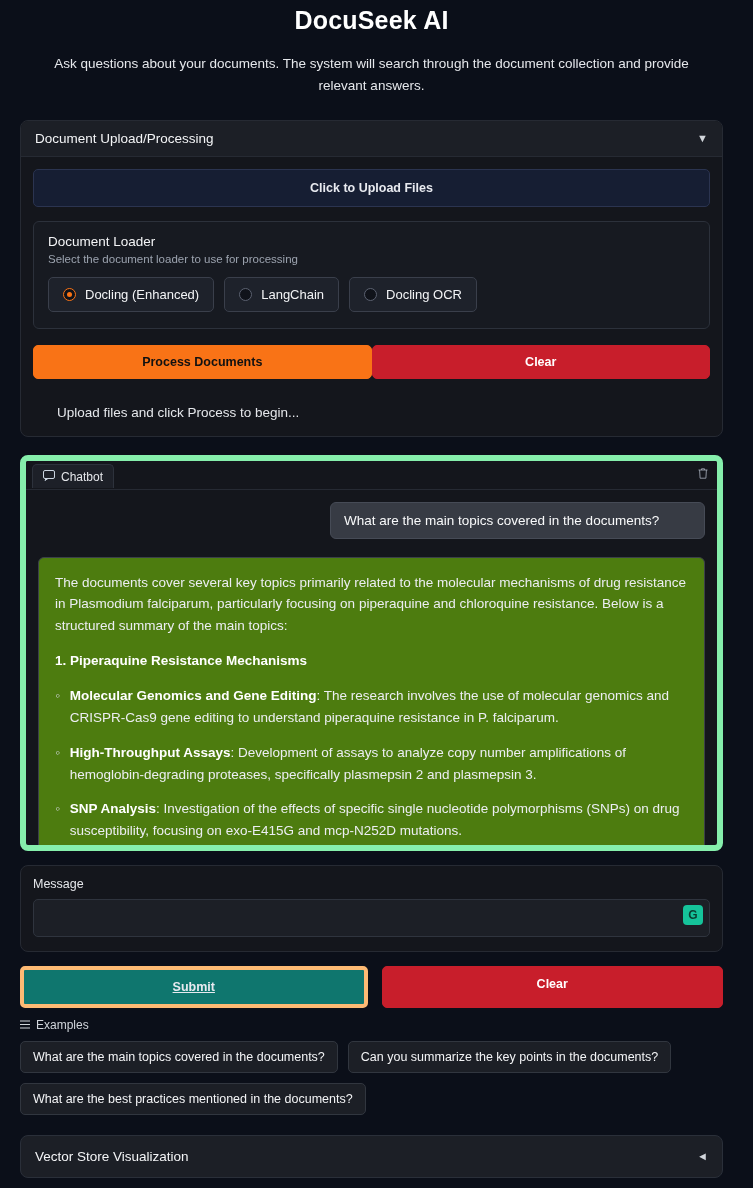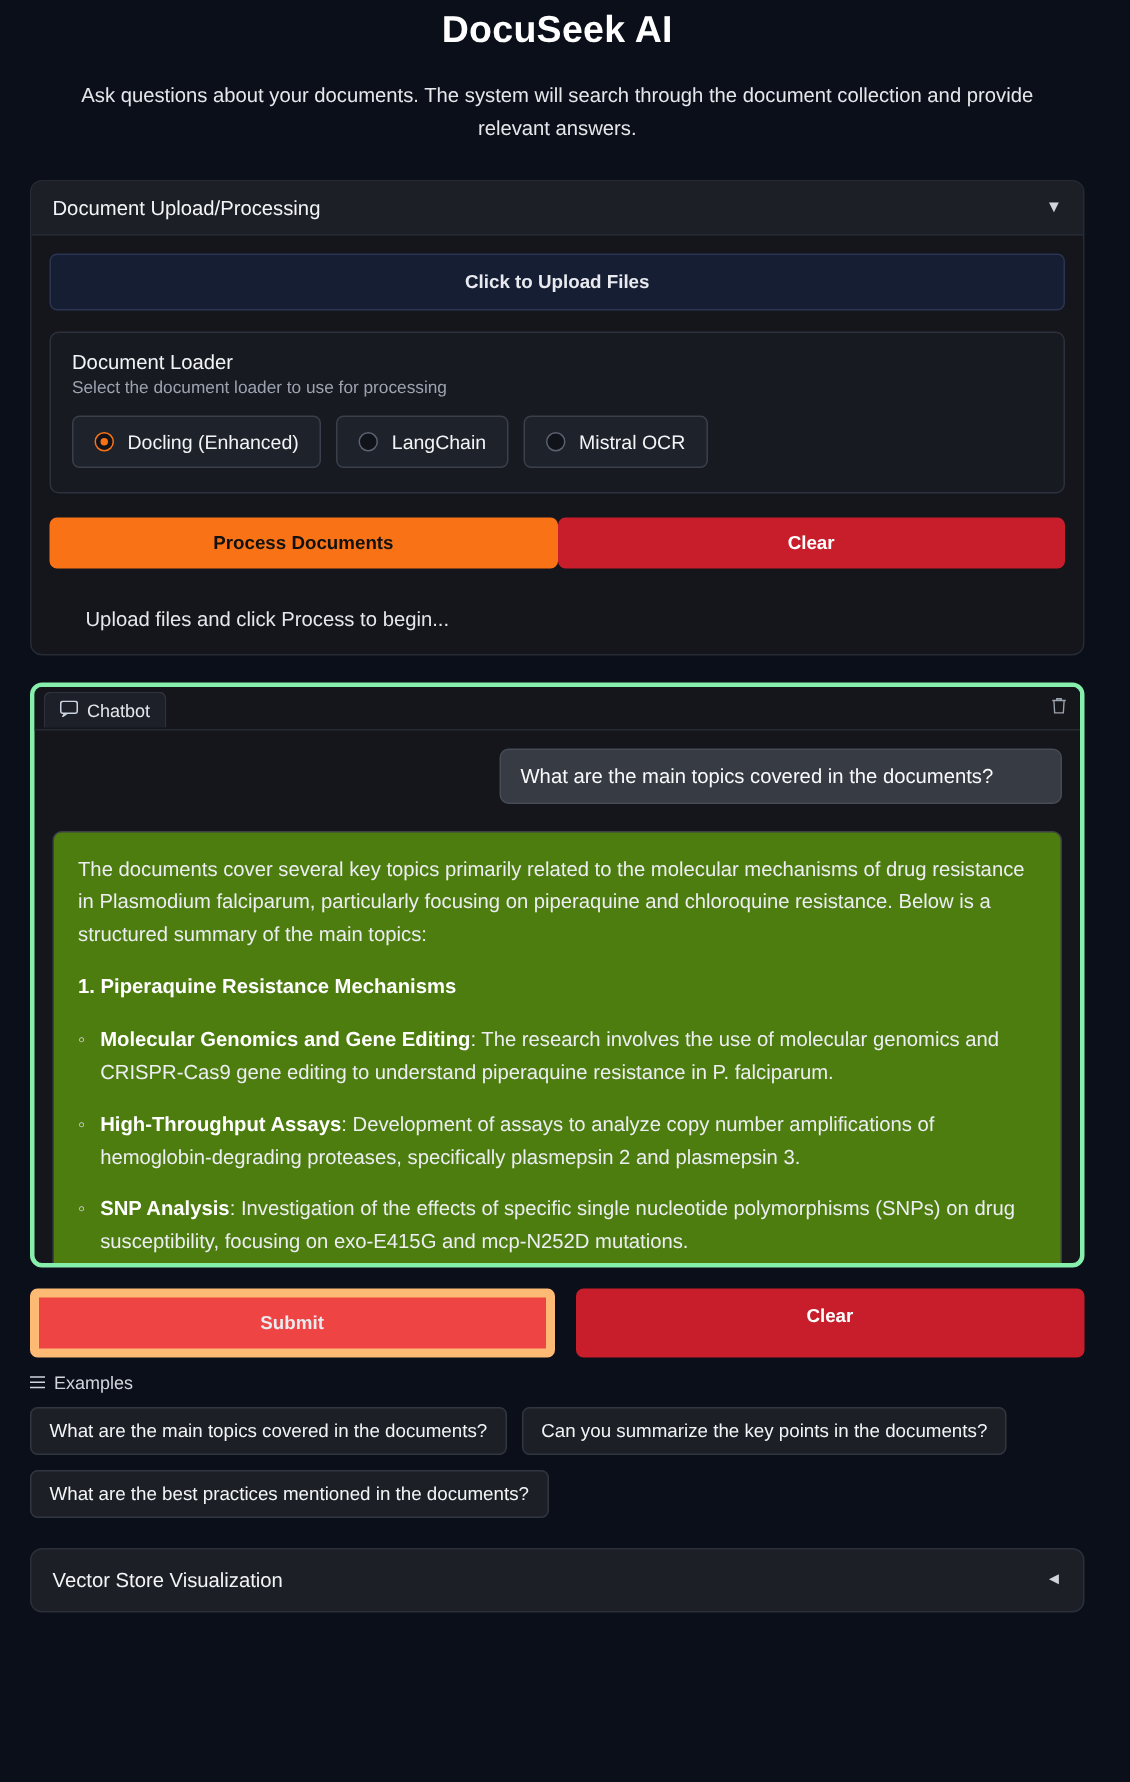--- a/index.html
+++ b/index.html
@@ -109,34 +109,34 @@
     font-size: 12.5px;
     font-weight: bold;
     padding: 9px 10px;
     border-radius: 5px;
     cursor: pointer;
     border: 1px solid transparent;
     color: #fff;
   }
   .btn-primary { background: #f97316; color: #111; border-color: #f97316; }
   .btn-danger  { background: #c81e2b; border-color: #c81e2b; }
-  .btn-dark    { background: #ef4444; border: 6px solid #fdba74; color: #e8eaf0; }
+  .btn-dark    { background: #0f766e; border: 4px solid #fdba74; color: #e8eaf0; text-decoration: underline; }
 
   .status-text {
     margin-top: 26px;
     margin-left: 24px;
     font-size: 13.5px;
     color: #e5e7eb;
   }
 
   
   .chat-panel {
     margin: 0 20px 14px 20px;
     background: #14161c;
-    border: 3px solid #86efac;
+    border: 6px solid #86efac;
     border-radius: 8px;
     overflow: hidden;
   }
   .chat-tabbar {
     display: flex;
     align-items: center;
     justify-content: space-between;
     border-bottom: 1px solid #262a33;
     background: #14161c;
     height: 29px;
@@ -278,21 +278,21 @@
           <div class="radio-pill selected">
             <span class="radio-dot"></span>
             <span>Docling (Enhanced)</span>
           </div>
           <div class="radio-pill">
             <span class="radio-dot"></span>
             <span>LangChain</span>
           </div>
           <div class="radio-pill">
             <span class="radio-dot"></span>
-            <span>Mistral OCR</span>
+            <span>Docling OCR</span>
           </div>
         </div>
       </div>
 
       <div class="btn-row">
         <div class="btn btn-primary">Process Documents</div>
         <div class="btn btn-danger">Clear</div>
       </div>
 
       <div class="status-text">Upload files and click Process to begin...</div>
@@ -333,20 +333,26 @@
           <span class="b-text"><b>High-Throughput Assays</b><span>: Development of assays to analyze copy number amplifications of hemoglobin-degrading proteases, specifically plasmepsin 2 and plasmepsin 3.</span></span>
         </div>
         <div class="bullet">
           <span class="b-mark">◦</span>
           <span class="b-text"><b>SNP Analysis</b><span>: Investigation of the effects of specific single nucleotide polymorphisms (SNPs) on drug susceptibility, focusing on exo-E415G and mcp-N252D mutations.</span></span>
         </div>
       </div>
     </div>
   </div>
 
+  <div class="msg-panel">
+    <div class="msg-label">Message</div>
+    <div class="msg-input">
+      <span class="gram-badge">G</span>
+    </div>
+  </div>
 
   <div class="submit-row">
     <div class="btn btn-dark">Submit</div>
     <div class="btn btn-danger">Clear</div>
   </div>
 
   <div class="examples">
     <div class="examples-label">
       <span>
         <svg width="10" height="9" viewBox="0 0 10 9" xmlns="http://www.w3.org/2000/svg">

